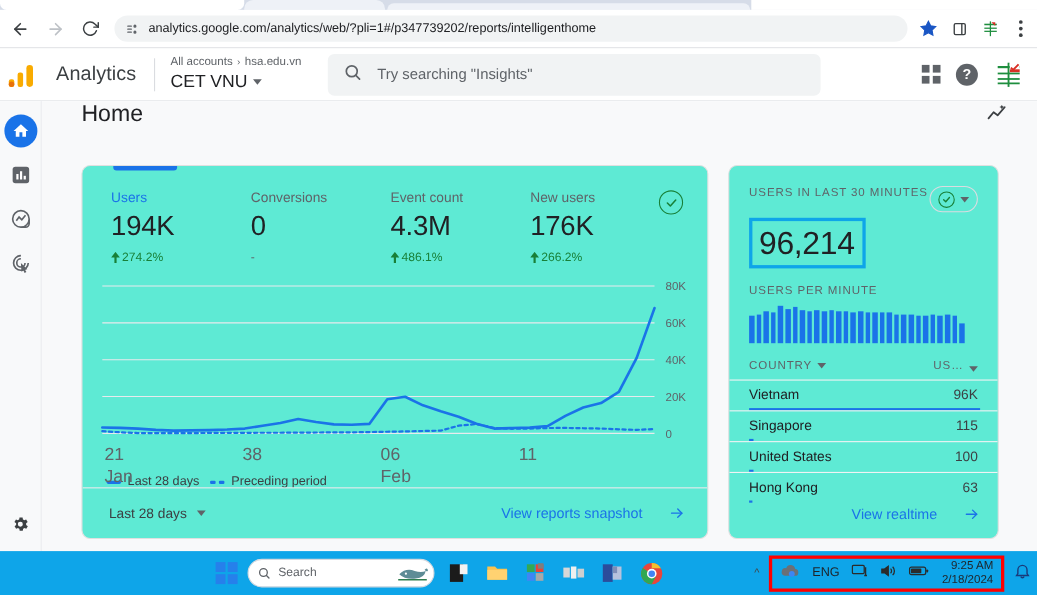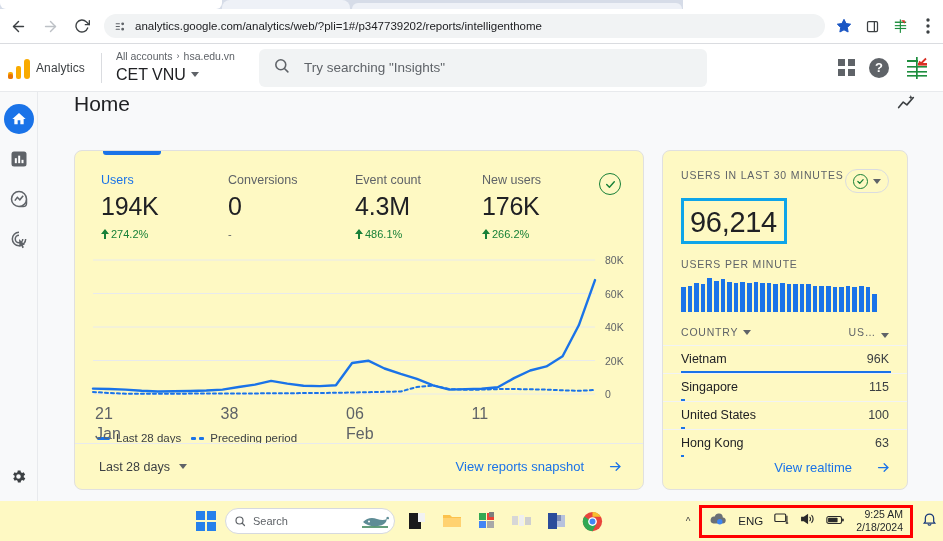--- a/index.html
+++ b/index.html
@@ -73,21 +73,21 @@
   }
   .ga-logo .b1 { left: 0; width: 5px; height: 7px; background: #f9ab00; }
   .ga-logo .b2 { left: 8px; width: 5px; height: 13px; background: #f9ab00; }
   .ga-logo .b3 { left: 16px; width: 6px; height: 20px; background: #f9ab00;
                  border-radius: 3px; }
   .ga-logo .dot {
     left: 0; bottom: 0; width: 5px; height: 5px; border-radius: 50%;
     background: #e8710a;
   }
   .ga-title {
-    font-size: 12px; color: #3c4043; margin-left: 2px; letter-spacing: .1px;
+    font-size: 18px; color: #3c4043; margin-left: 17px; letter-spacing: .1px;
   }
   .hdr-divider {
     width: 1px; height: 30px; background: #dadce0; margin: 0 14px 0 16px;
   }
   .acct-block { line-height: 1.1; }
   .acct-crumb {
     font-size: 10.5px; color: #5f6368; display: flex; align-items: center; gap: 4px;
   }
   .acct-crumb .sep { font-size: 9px; }
   .acct-name {
@@ -147,21 +147,21 @@
     height: 58px; display: flex; align-items: flex-start;
     padding: 0 26px 0 36px;
   }
   .page-title { font-size: 21px; color: #202124; }
   .insights-icon { margin-left: auto; color: #3c4043; }
 
   .cards {
     display: flex; gap: 18px; padding: 0 26px 0 36px;
   }
   .card {
-    background: #fef9c3; border: 1px solid #e0e0e0; border-radius: 8px;
+    background: #5eead4; border: 1px solid #e0e0e0; border-radius: 8px;
     position: relative;
   }
   .card-main { width: 570px; height: 340px; overflow: hidden; }
   .card-side { width: 246px; height: 340px; overflow: hidden; }
 
   .tab-indicator {
     position: absolute; top: 0; left: 28px; width: 58px; height: 4px;
     background: #1a73e8; border-radius: 0 0 3px 3px;
   }
 
@@ -269,21 +269,21 @@
     background: #1a73e8;
   }
   .rt-footer {
     position: absolute; bottom: 0; left: 0; right: 0; height: 44px;
     display: flex; align-items: center; padding: 0 16px;
   }
 
   
   .taskbar {
     position: absolute; bottom: 0; left: 0; width: 943px; height: 40px;
-    background: #fef9c3; display: flex; align-items: center;
+    background: #0ea5e9; display: flex; align-items: center;
   }
   .tb-center {
     position: absolute; left: 196px; display: flex; align-items: center; gap: 9px;
   }
   .win-logo { display: grid; grid-template-columns: 9px 9px; gap: 2px; }
   .win-logo s { width: 9px; height: 9px; background: #2680eb; display: block; }
   .tb-search {
     width: 170px; height: 26px; background: #fff; border: 1px solid #d6d9df;
     border-radius: 14px; display: flex; align-items: center;
     padding: 0 8px; gap: 7px; font-size: 11px; color: #5f6368;

